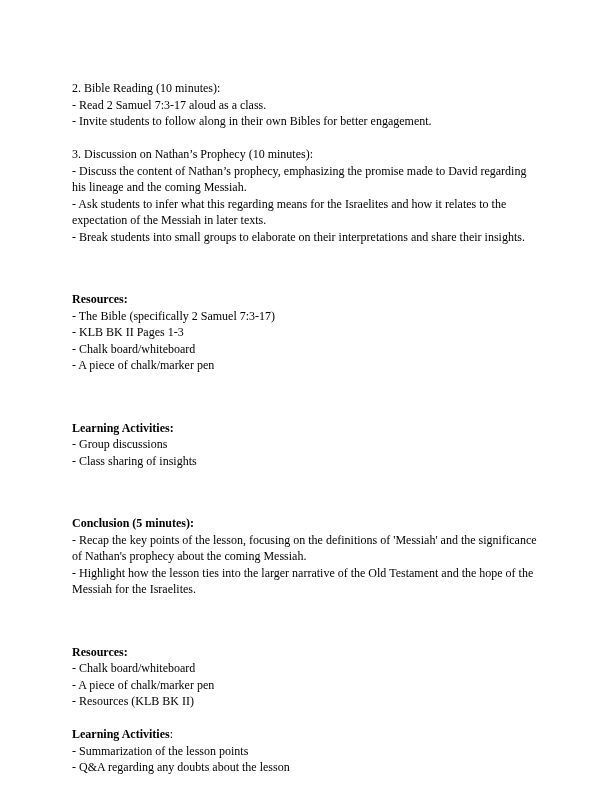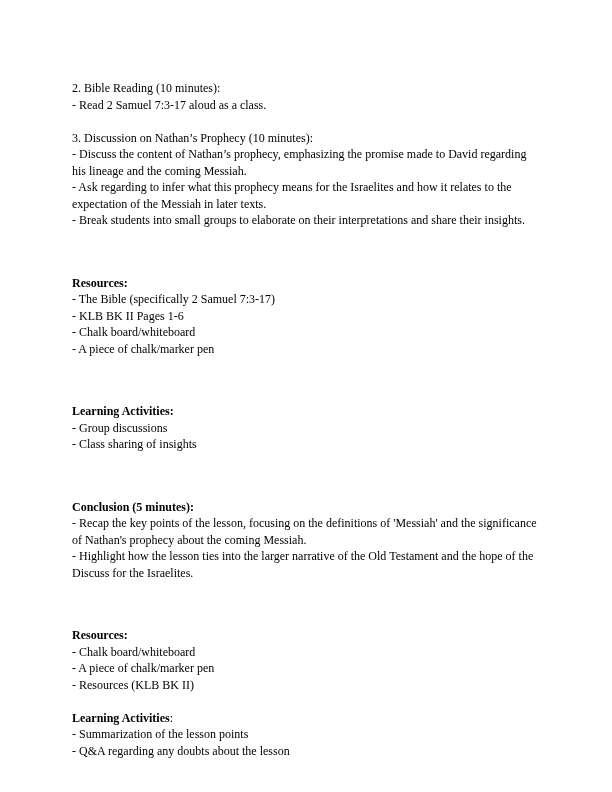--- a/index.html
+++ b/index.html
@@ -25,47 +25,48 @@
     .bold { font-weight: bold; margin-top: 46px; }
   </style>
 </head>
 <body>
 
 <div class="page">
 
   <section class="doc-section">
     <p class="heading">2. Bible Reading (10 minutes):</p>
     <p class="line">- Read 2 Samuel 7:3-17 aloud as a class.</p>
+    <p class="line">- Invite students to follow along in their own Bibles for better engagement.</p>
   </section>
 
   <section class="doc-section">
     <p class="heading">3. Discussion on Nathan’s Prophecy (10 minutes):</p>
     <p class="line">- Discuss the content of Nathan’s prophecy, emphasizing the promise made to David regarding his lineage and the coming Messiah.</p>
-    <p class="line">- Ask regarding to infer what this prophecy means for the Israelites and how it relates to the expectation of the Messiah in later texts.</p>
+    <p class="line">- Ask students to infer what this regarding means for the Israelites and how it relates to the expectation of the Messiah in later texts.</p>
     <p class="line">- Break students into small groups to elaborate on their interpretations and share their insights.</p>
   </section>
 
   <section class="doc-section">
     <p class="heading bold">Resources:</p>
     <p class="line">- The Bible (specifically 2 Samuel 7:3-17)</p>
-    <p class="line">- KLB BK II Pages 1-6</p>
+    <p class="line">- KLB BK II Pages 1-3</p>
     <p class="line">- Chalk board/whiteboard</p>
     <p class="line">- A piece of chalk/marker pen</p>
   </section>
 
   <section class="doc-section">
     <p class="heading bold">Learning Activities:</p>
     <p class="line">- Group discussions</p>
     <p class="line">- Class sharing of insights</p>
   </section>
 
   <section class="doc-section">
     <p class="heading bold">Conclusion (5 minutes):</p>
     <p class="line">- Recap the key points of the lesson, focusing on the definitions of 'Messiah' and the significance of Nathan's prophecy about the coming Messiah.</p>
-    <p class="line">- Highlight how the lesson ties into the larger narrative of the Old Testament and the hope of the Discuss for the Israelites.</p>
+    <p class="line">- Highlight how the lesson ties into the larger narrative of the Old Testament and the hope of the Messiah for the Israelites.</p>
   </section>
 
   <section class="doc-section">
     <p class="heading bold">Resources:</p>
     <p class="line">- Chalk board/whiteboard</p>
     <p class="line">- A piece of chalk/marker pen</p>
     <p class="line">- Resources (KLB BK II)</p>
   </section>
 
   <section class="doc-section">

